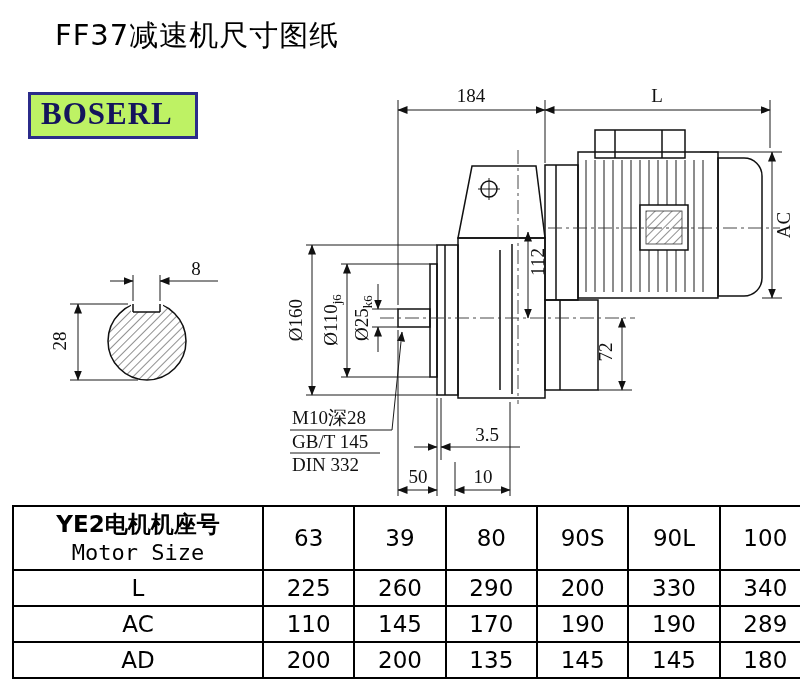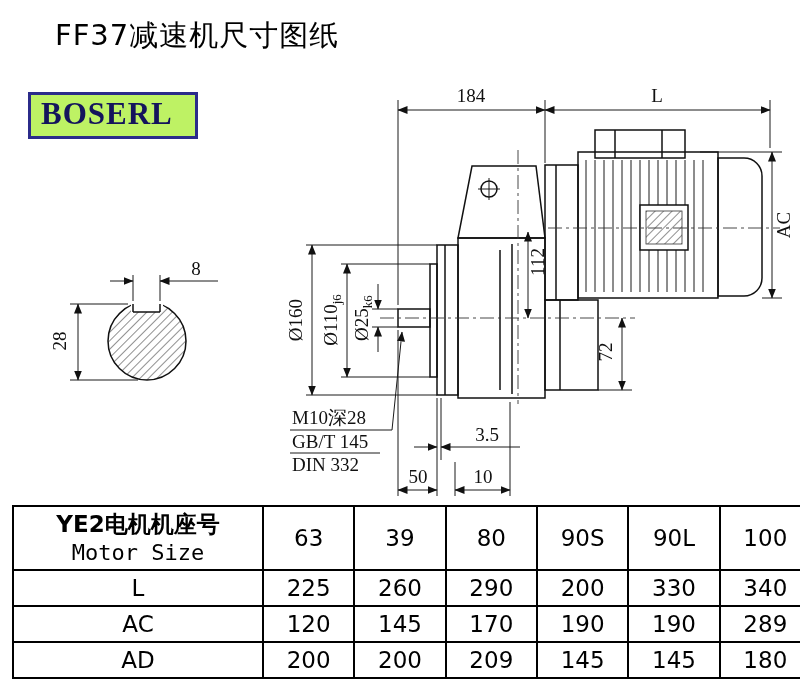--- a/index.html
+++ b/index.html
@@ -229,31 +229,31 @@
       <td>L</td>
       <td>225</td>
       <td>260</td>
       <td>290</td>
       <td>200</td>
       <td>330</td>
       <td>340</td>
     </tr>
     <tr>
       <td>AC</td>
-      <td>120</td>
+      <td>110</td>
       <td>145</td>
       <td>170</td>
       <td>190</td>
       <td>190</td>
       <td>289</td>
     </tr>
     <tr>
       <td>AD</td>
       <td>200</td>
       <td>200</td>
-      <td>209</td>
+      <td>135</td>
       <td>145</td>
       <td>145</td>
       <td>180</td>
     </tr>
   </tbody>
     </table>
 </div>
 
 </body></html>

